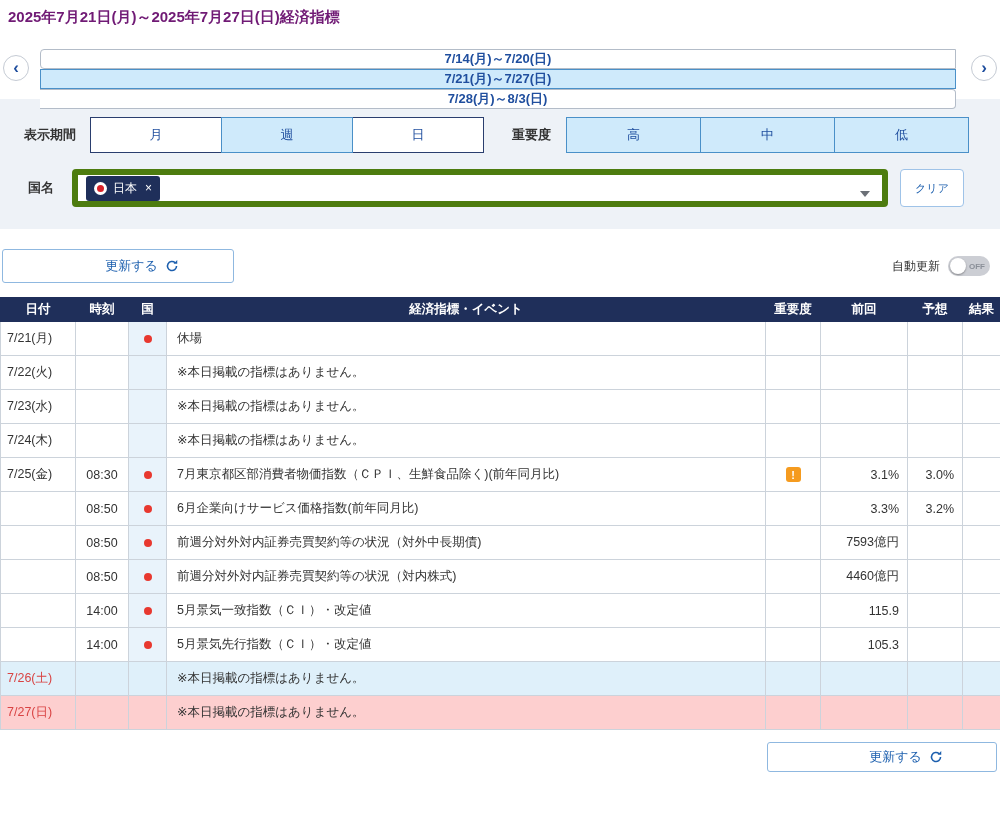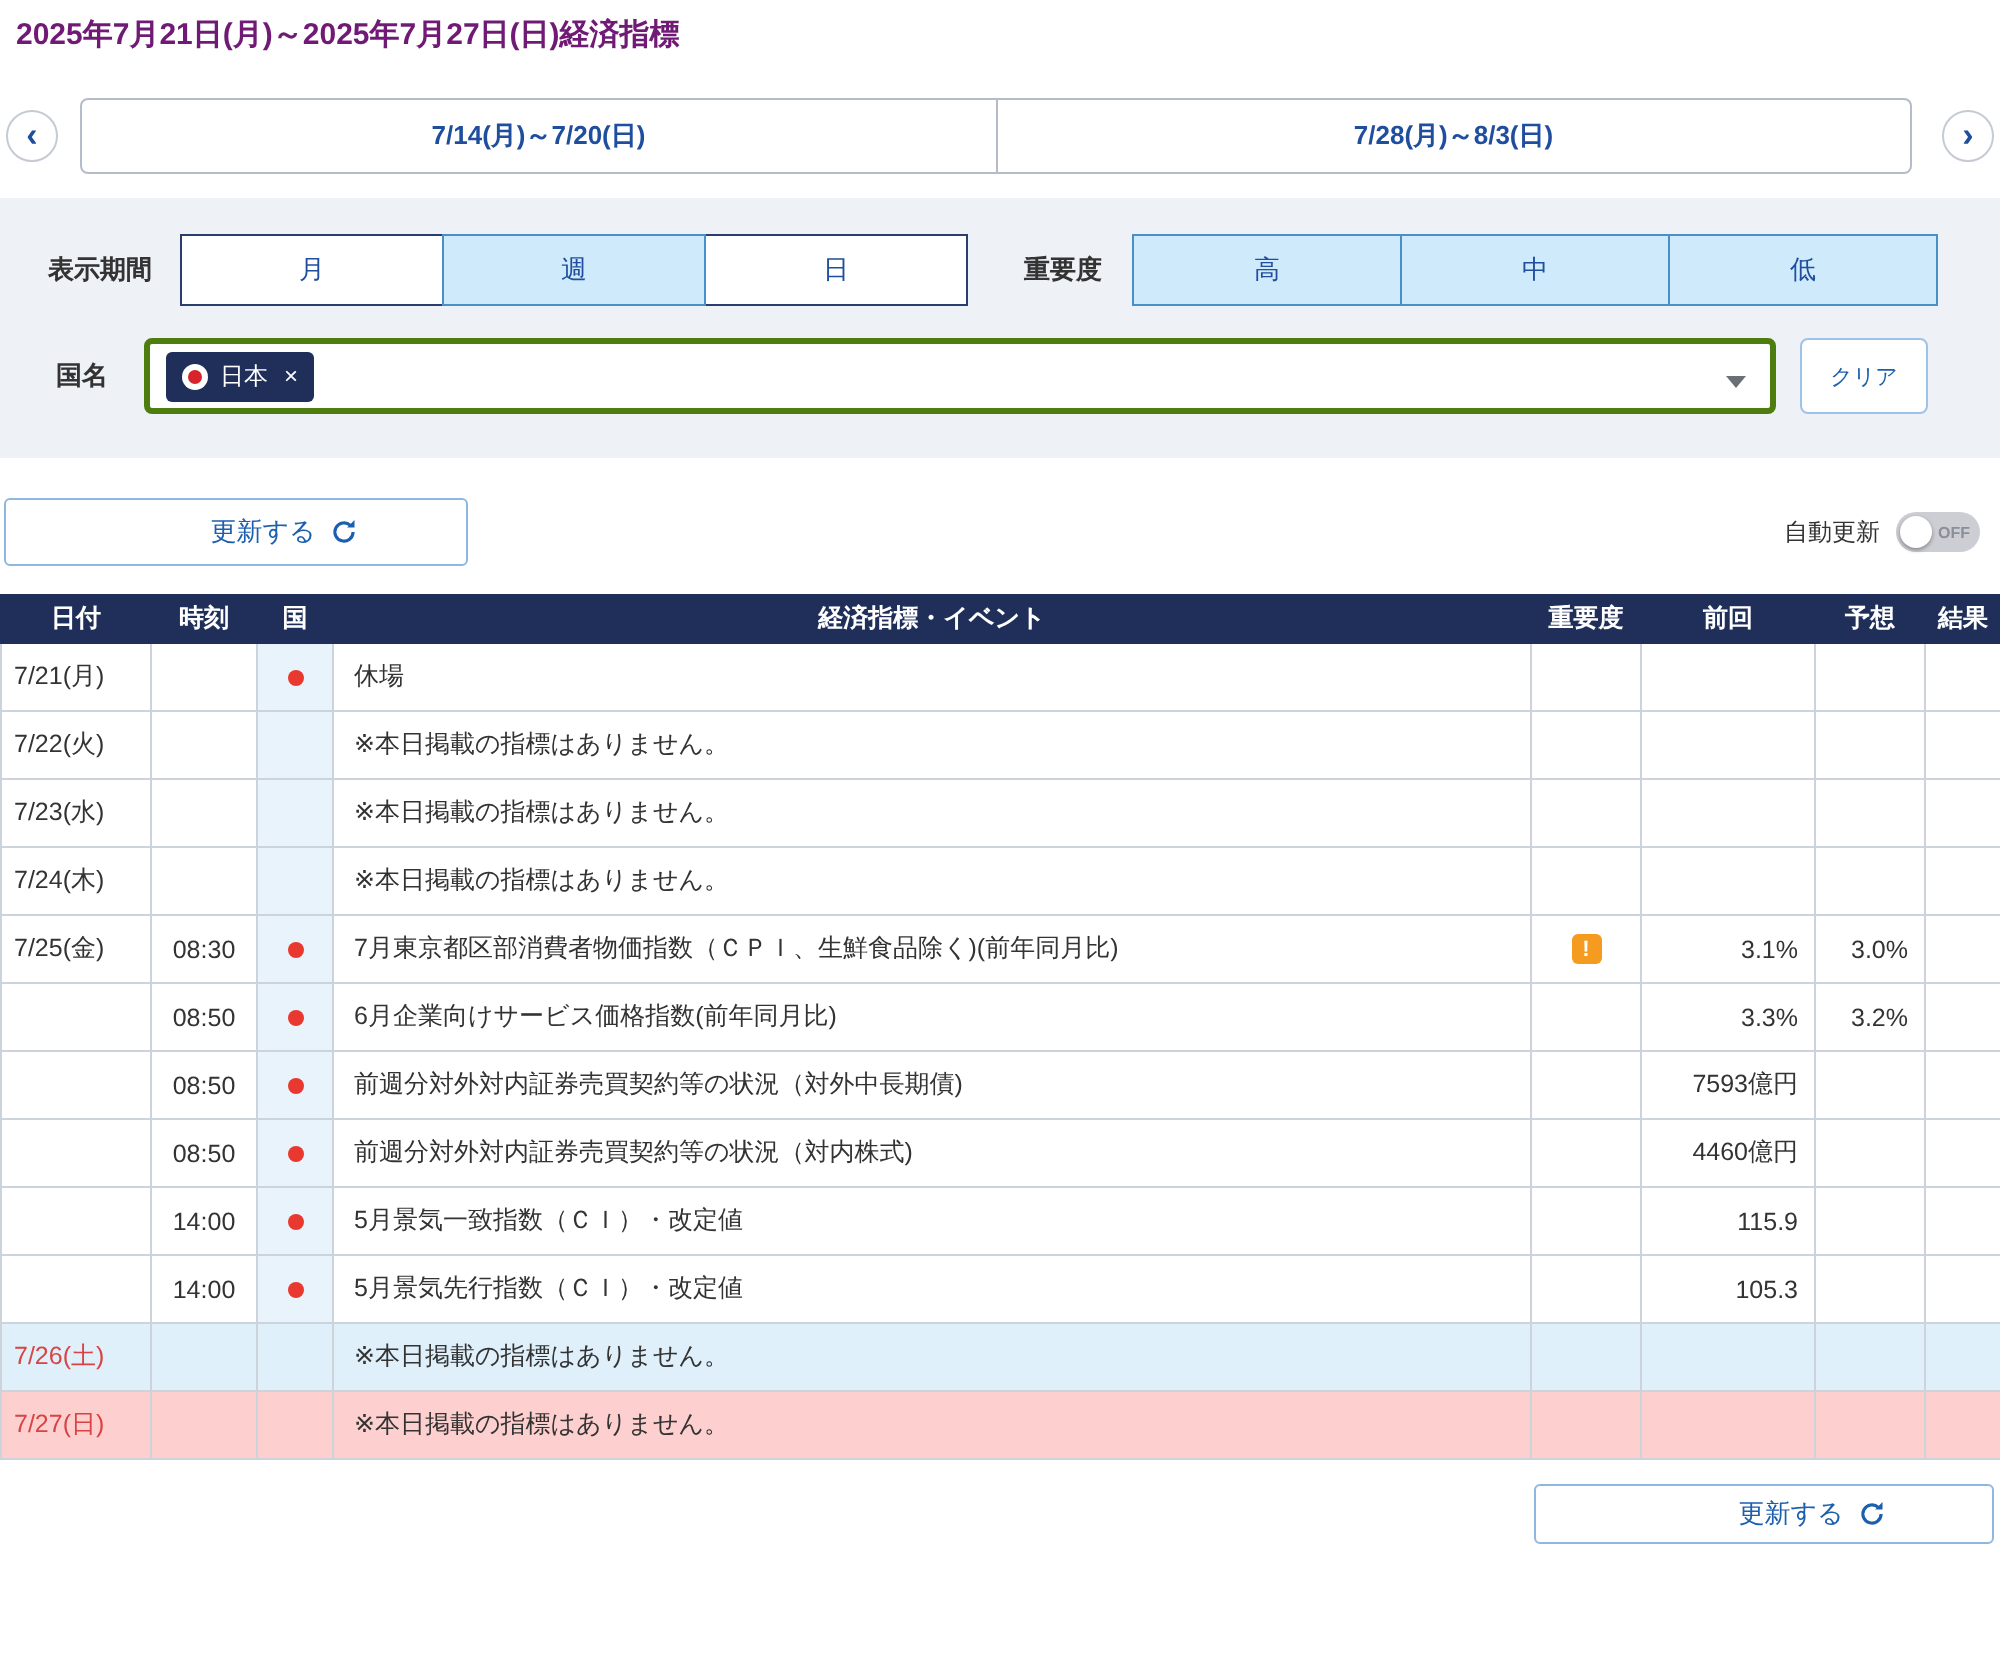--- a/index.html
+++ b/index.html
@@ -14,21 +14,21 @@
 
   
   .week-nav { position:relative; margin-top:22px; height:38px; }
   .nav-arrow {
     position:absolute; top:6px; width:26px; height:26px; border:1px solid #c5cbd4;
     border-radius:50%; background:#fff; color:#1f4e9e; font-size:17px; font-weight:bold;
     line-height:23px; text-align:center; cursor:pointer; user-select:none;
   }
   .nav-arrow.prev { left:3px; }
   .nav-arrow.next { right:3px; }
-  .week-tabs { display:flex; margin:0 44px 0 40px; height:38px; }
+  .week-tabs { display:flex; margin:0 44px 0 40px; height:38px;flex-direction:column; }
   .tab {
     flex:1; display:flex; align-items:center; justify-content:center;
     border:1px solid #b3bcc8; border-left-width:0; background:#fff;
     color:#1f4e9e; font-size:13px; font-weight:bold; cursor:pointer;
   }
   .tab:first-child { border-left-width:1px; border-radius:4px 0 0 4px; }
   .tab:last-child { border-radius:0 4px 4px 0; }
   .tab.selected { background:#cfeafb; border:1px solid #4a90c8; }
 
   
@@ -42,21 +42,21 @@
   .btn-group { display:flex; flex:none; }
   .opt-btn {
     width:132px; height:36px; display:flex; align-items:center; justify-content:center;
     font-size:13px; color:#1f4e9e; background:#fff; border:1px solid #2a3e6e; cursor:pointer;
   }
   .btn-group .opt-btn + .opt-btn { margin-left:-1px; }
   .opt-btn.selected { background:#cfeafb; border:1px solid #4a90c8; position:relative; z-index:1; }
   .imp-group .opt-btn { width:135px; }
   .country-select {
     position:relative; width:816px; height:38px; background:#fff;
-    border:3px solid #4d7c0f; border-radius:4px; display:flex; align-items:center;
+    border:6px solid #4d7c0f; border-radius:4px; display:flex; align-items:center;
     padding:0 28px 0 8px; cursor:pointer; flex:none;
   }
   .country-tag {
     display:inline-flex; align-items:center; gap:6px; background:#1f2f5a; color:#fff;
     border-radius:3px; padding:4px 8px; font-size:12px;
   }
   .flag { width:13px; height:13px; border-radius:50%; background:#fff; position:relative; flex:none; }
   .flag::after { content:""; position:absolute; left:3px; top:3px; width:7px; height:7px; border-radius:50%; background:#d8232a; }
   .tag-close { margin-left:2px; cursor:pointer; font-size:12px; line-height:1; }
   .select-caret {
@@ -115,20 +115,21 @@
 <body>
 
 <div class="page-title">2025年7月21日(月)～2025年7月27日(日)経済指標</div>
 
 <div class="week-nav">
   <div class="nav-arrow prev">
     <span>‹</span>
   </div>
   <div class="week-tabs">
       <div class="tab">7/14(月)～7/20(日)</div>
+      <div class="tab selected">7/21(月)～7/27(日)</div>
       <div class="tab">7/28(月)～8/3(日)</div>
     </div>
   <div class="nav-arrow next">
     <span>›</span>
   </div>
 </div>
 
 <div class="filter-panel">
   <div class="filter-row">
     <div class="filter-label label-period">表示期間</div>

